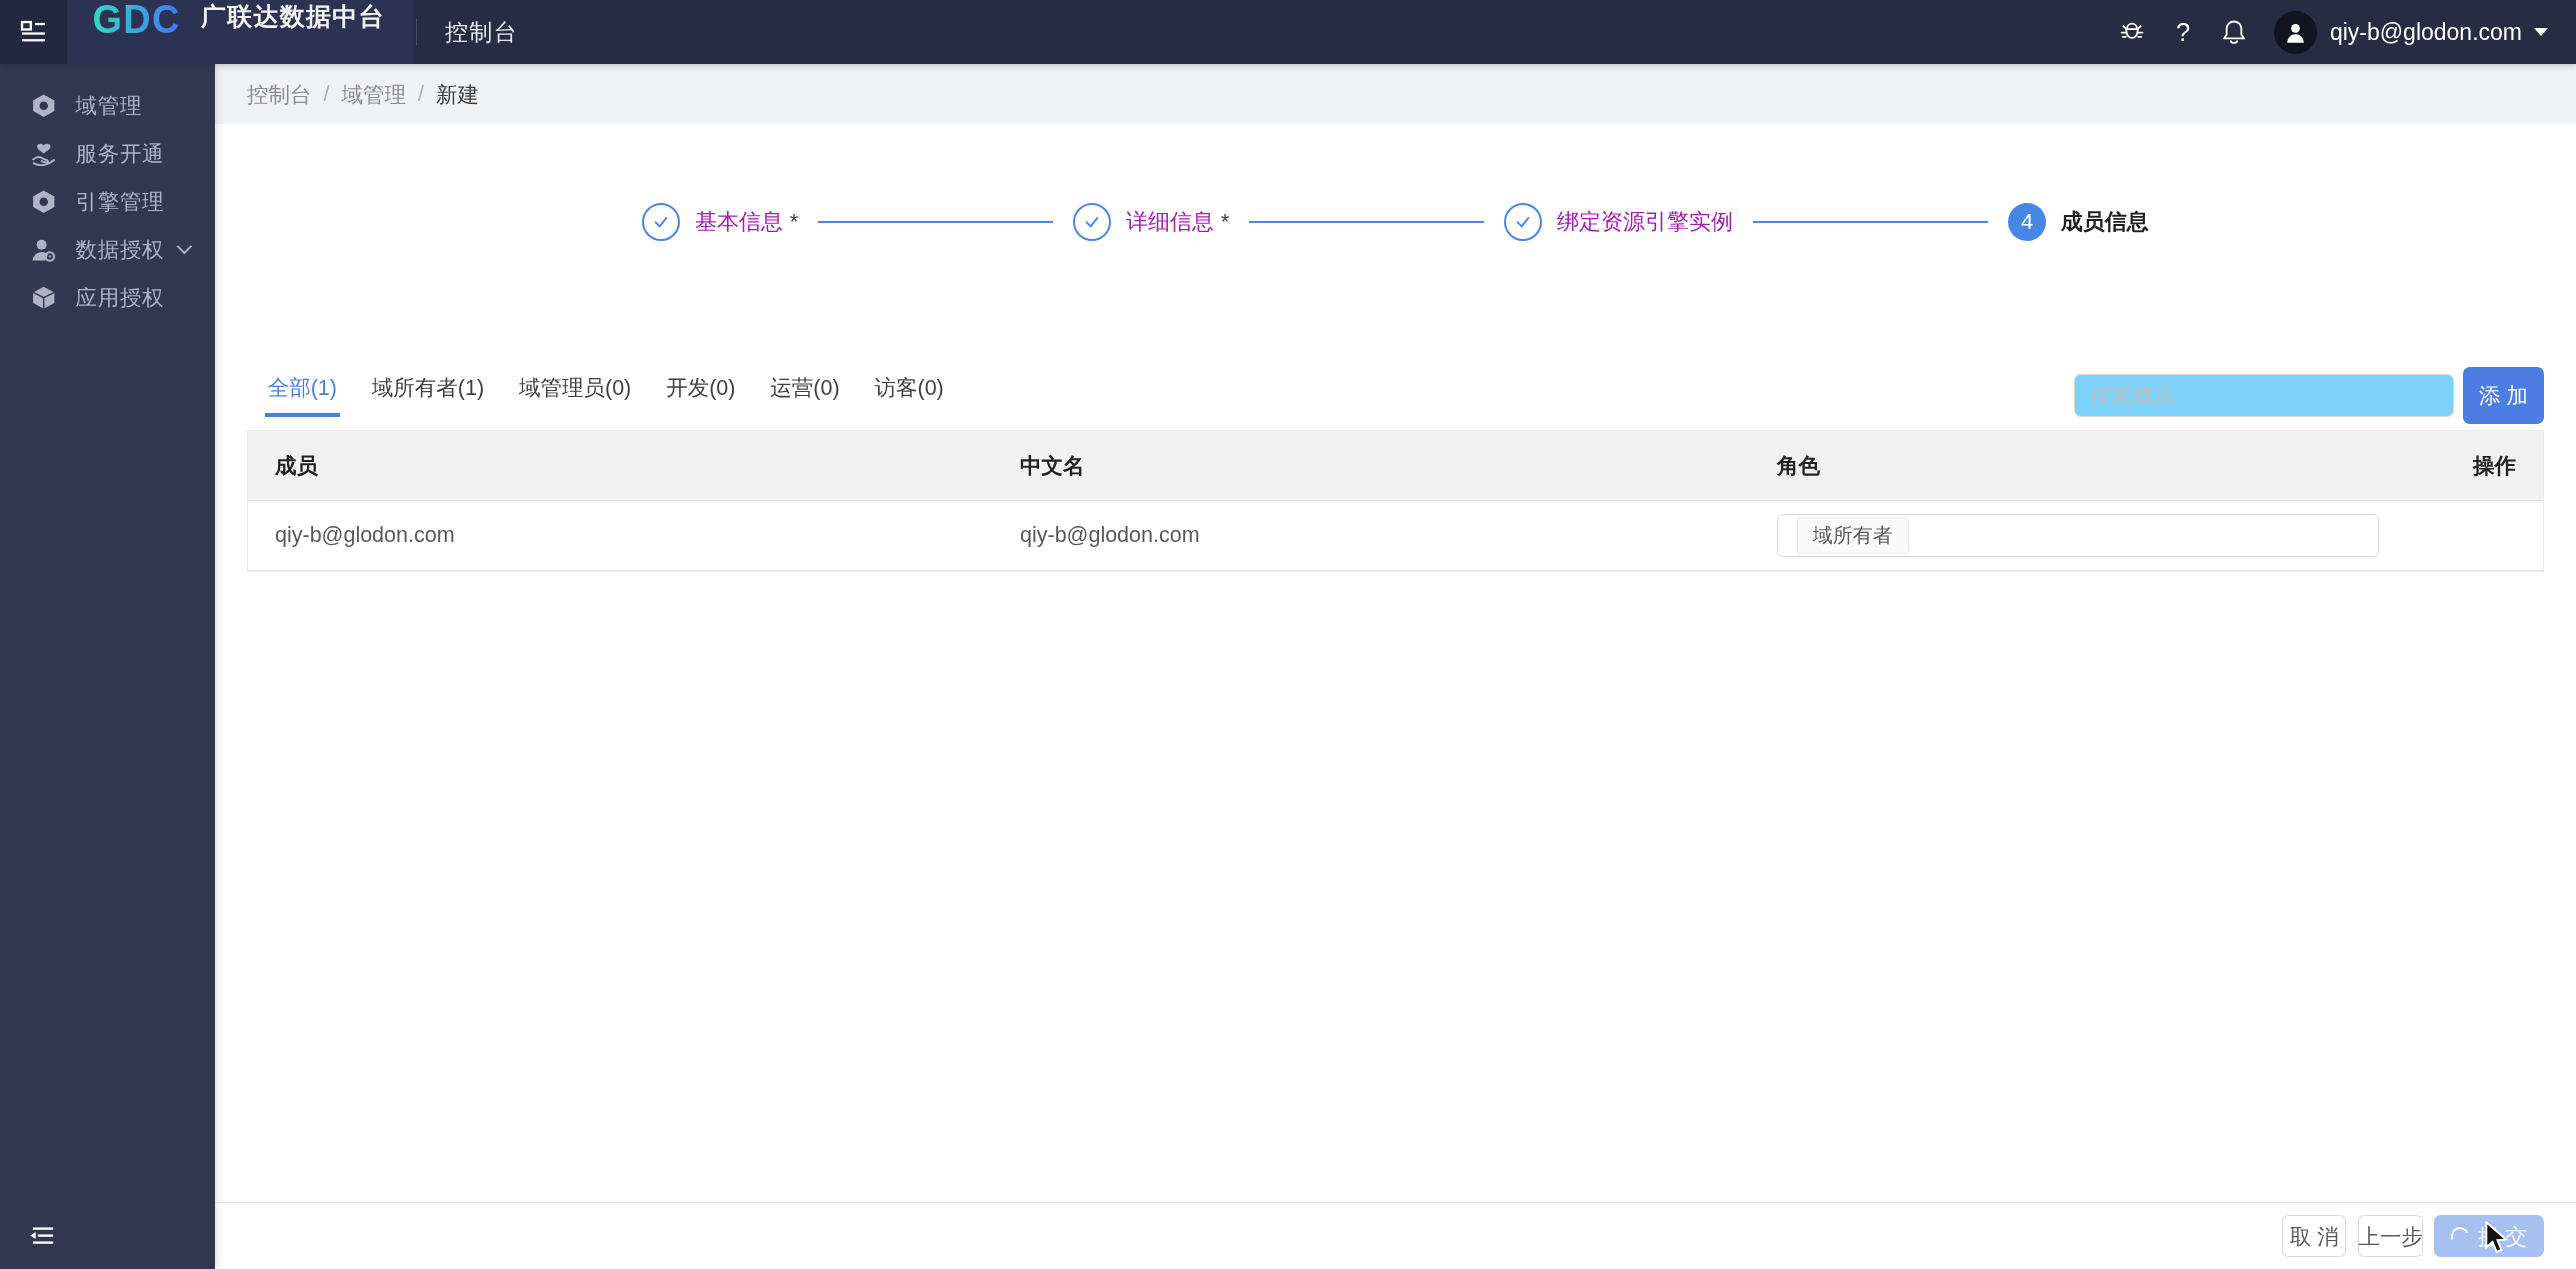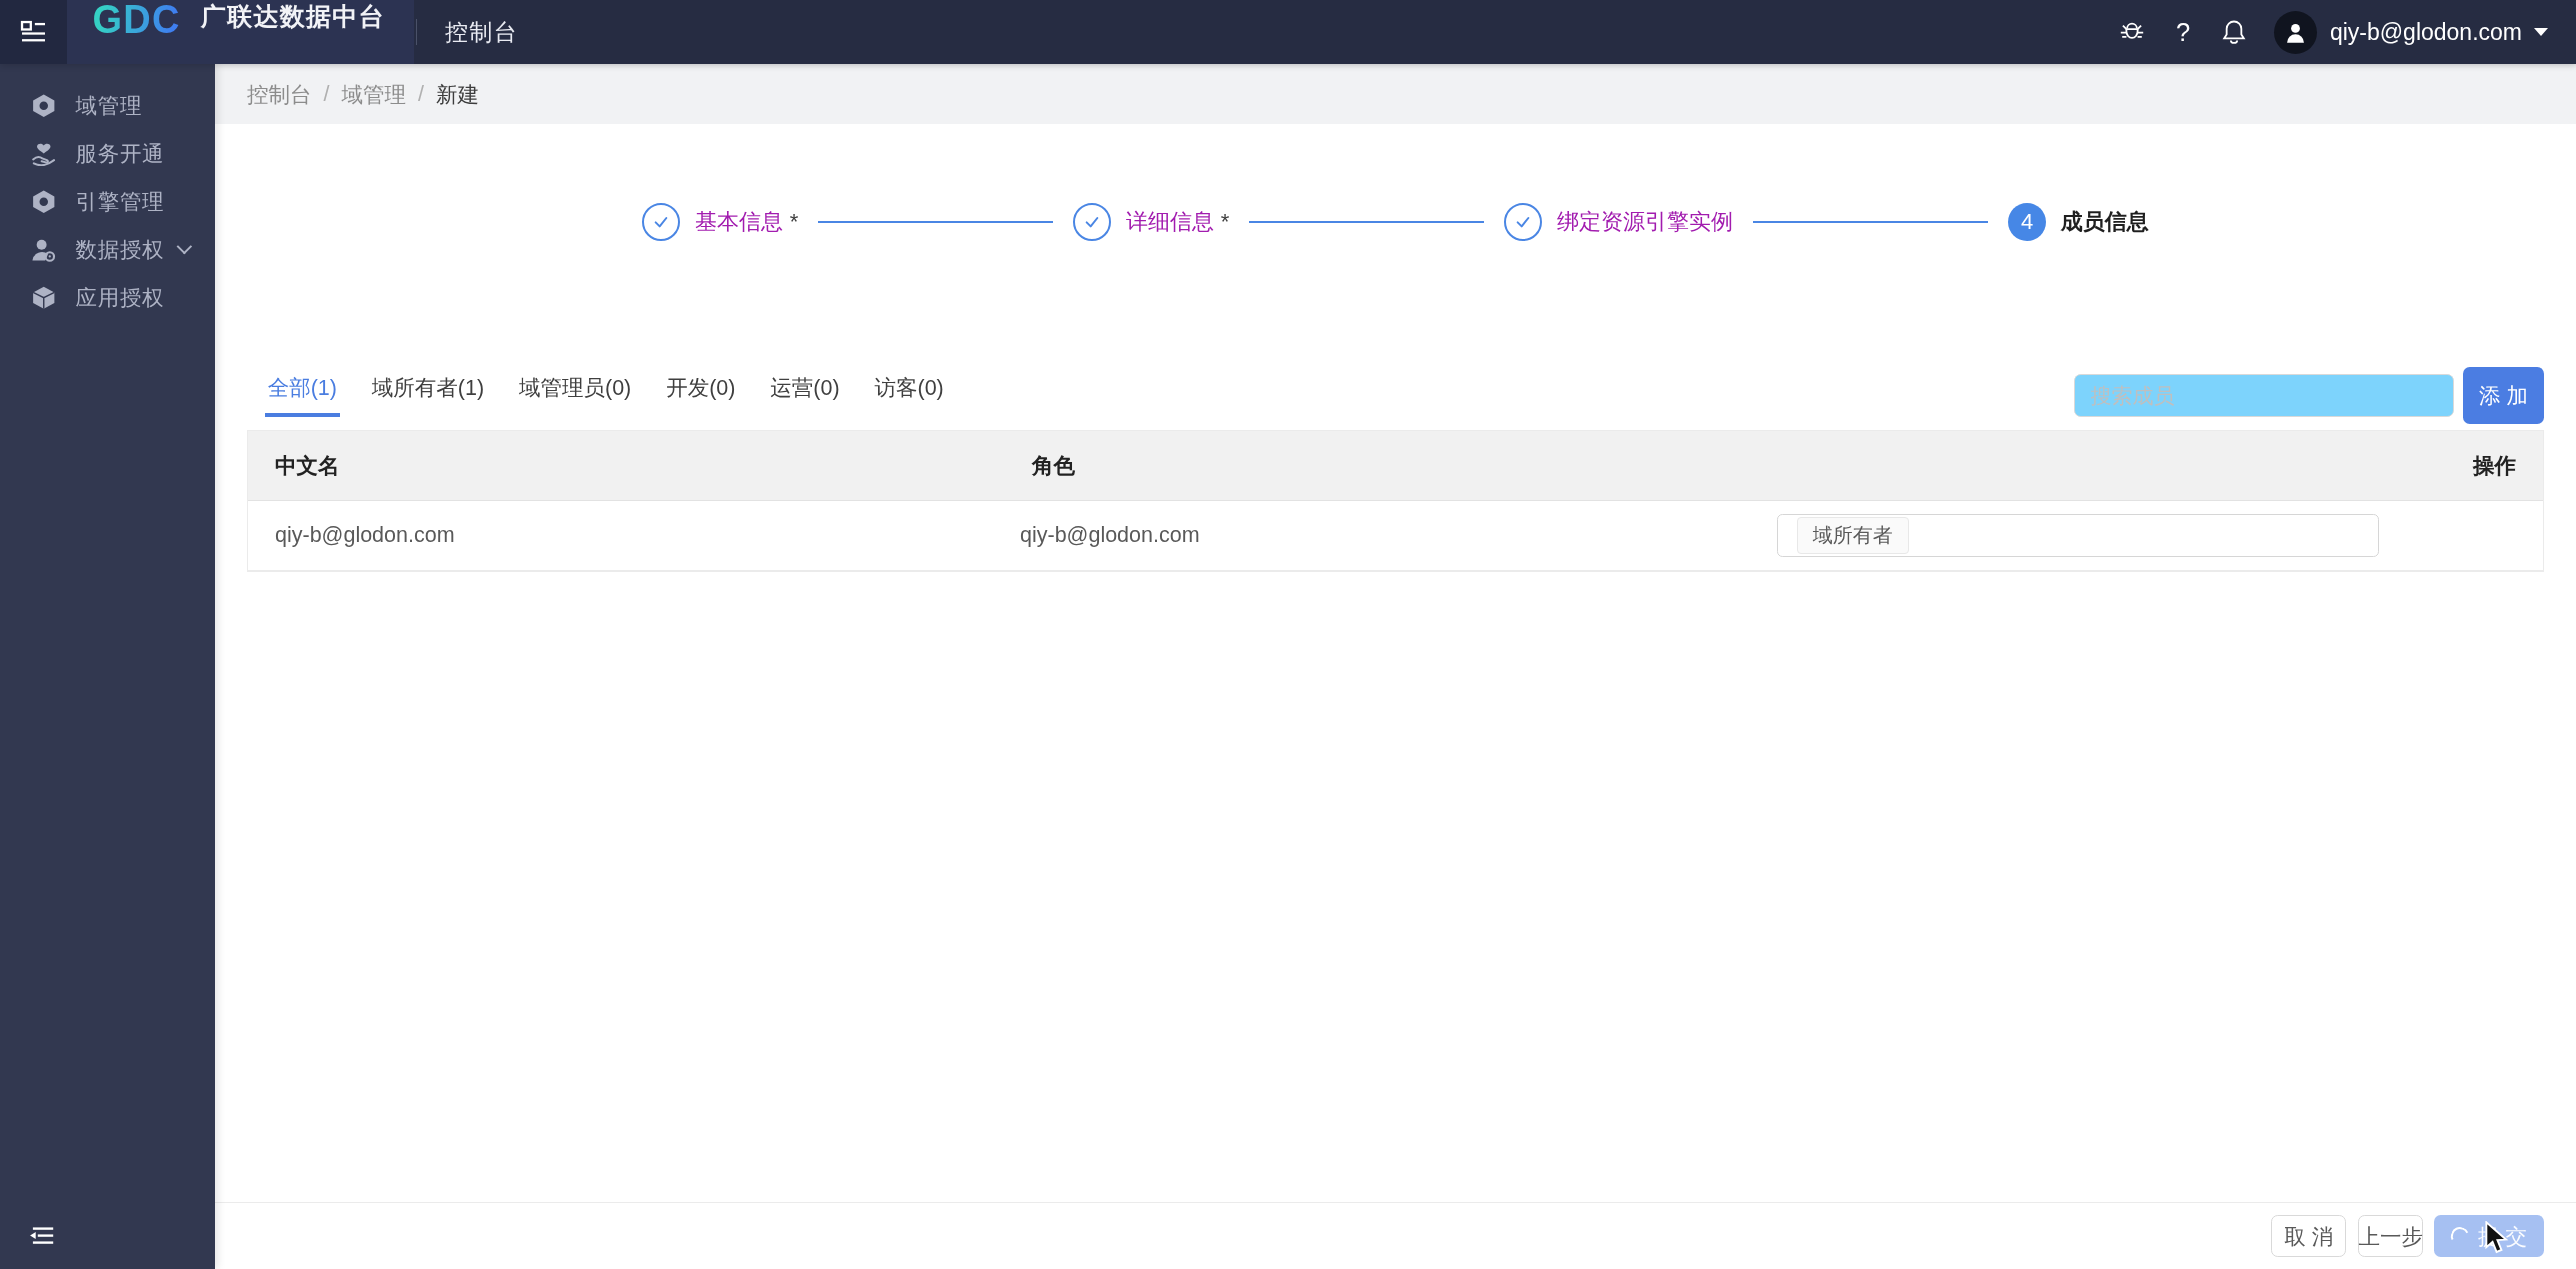--- a/index.html
+++ b/index.html
@@ -137,21 +137,21 @@
   .footer {
     position:absolute; left:0; right:0; bottom:0; height:67px; background:#fff;
     border-top:1.3px solid #ebebeb; display:flex; align-items:center;
     justify-content:flex-end; gap:11.4px; padding-right:32px; z-index:10;
   }
   .btn {
     height:42px; border-radius:6.7px; font-size:21.5px; cursor:pointer;
     font-family:"Liberation Sans","DejaVu Sans",sans-serif; white-space:nowrap;
   }
   .btn.ghost { background:#fff; border:1.3px solid #d9d9d9; color:#595959; }
-  .btn-cancel { width:75px; }
+  .btn-cancel { width:64px; }
   .btn-prev { width:65px; }
   .btn-submit {
     width:110px; border:none; background:#a6c0f2; color:rgba(255,255,255,.95);
     display:flex; align-items:center; justify-content:center; gap:9.4px; cursor:not-allowed;
   }
   .spinner {
     width:17.5px; height:17.5px; border-radius:50%; flex:0 0 auto;
     border:2.7px solid transparent; border-top-color:#ffffff; border-left-color:#ffffff;
     transform:rotate(20deg);
   }
@@ -334,20 +334,21 @@
         <span class="tab">开发(0)</span>
         <span class="tab">运营(0)</span>
         <span class="tab">访客(0)</span>
       </div>
       <input class="search-input" type="text" placeholder="搜索成员" style="">
       <button class="add-btn">添 加</button>
     </div>
 
     <div class="member-table">
       <div class="t-row head">
+        <div class="t-cell c1">成员</div>
         <div class="t-cell c2">中文名</div>
         <div class="t-cell c3">角色</div>
         <div class="t-cell c4">操作</div>
       </div>
       <div class="t-row body">
         <div class="t-cell c1">qiy-b@glodon.com</div>
         <div class="t-cell c2">qiy-b@glodon.com</div>
         <div class="t-cell c3">
           <div class="role-select">
             <span class="role-tag">域所有者</span>

